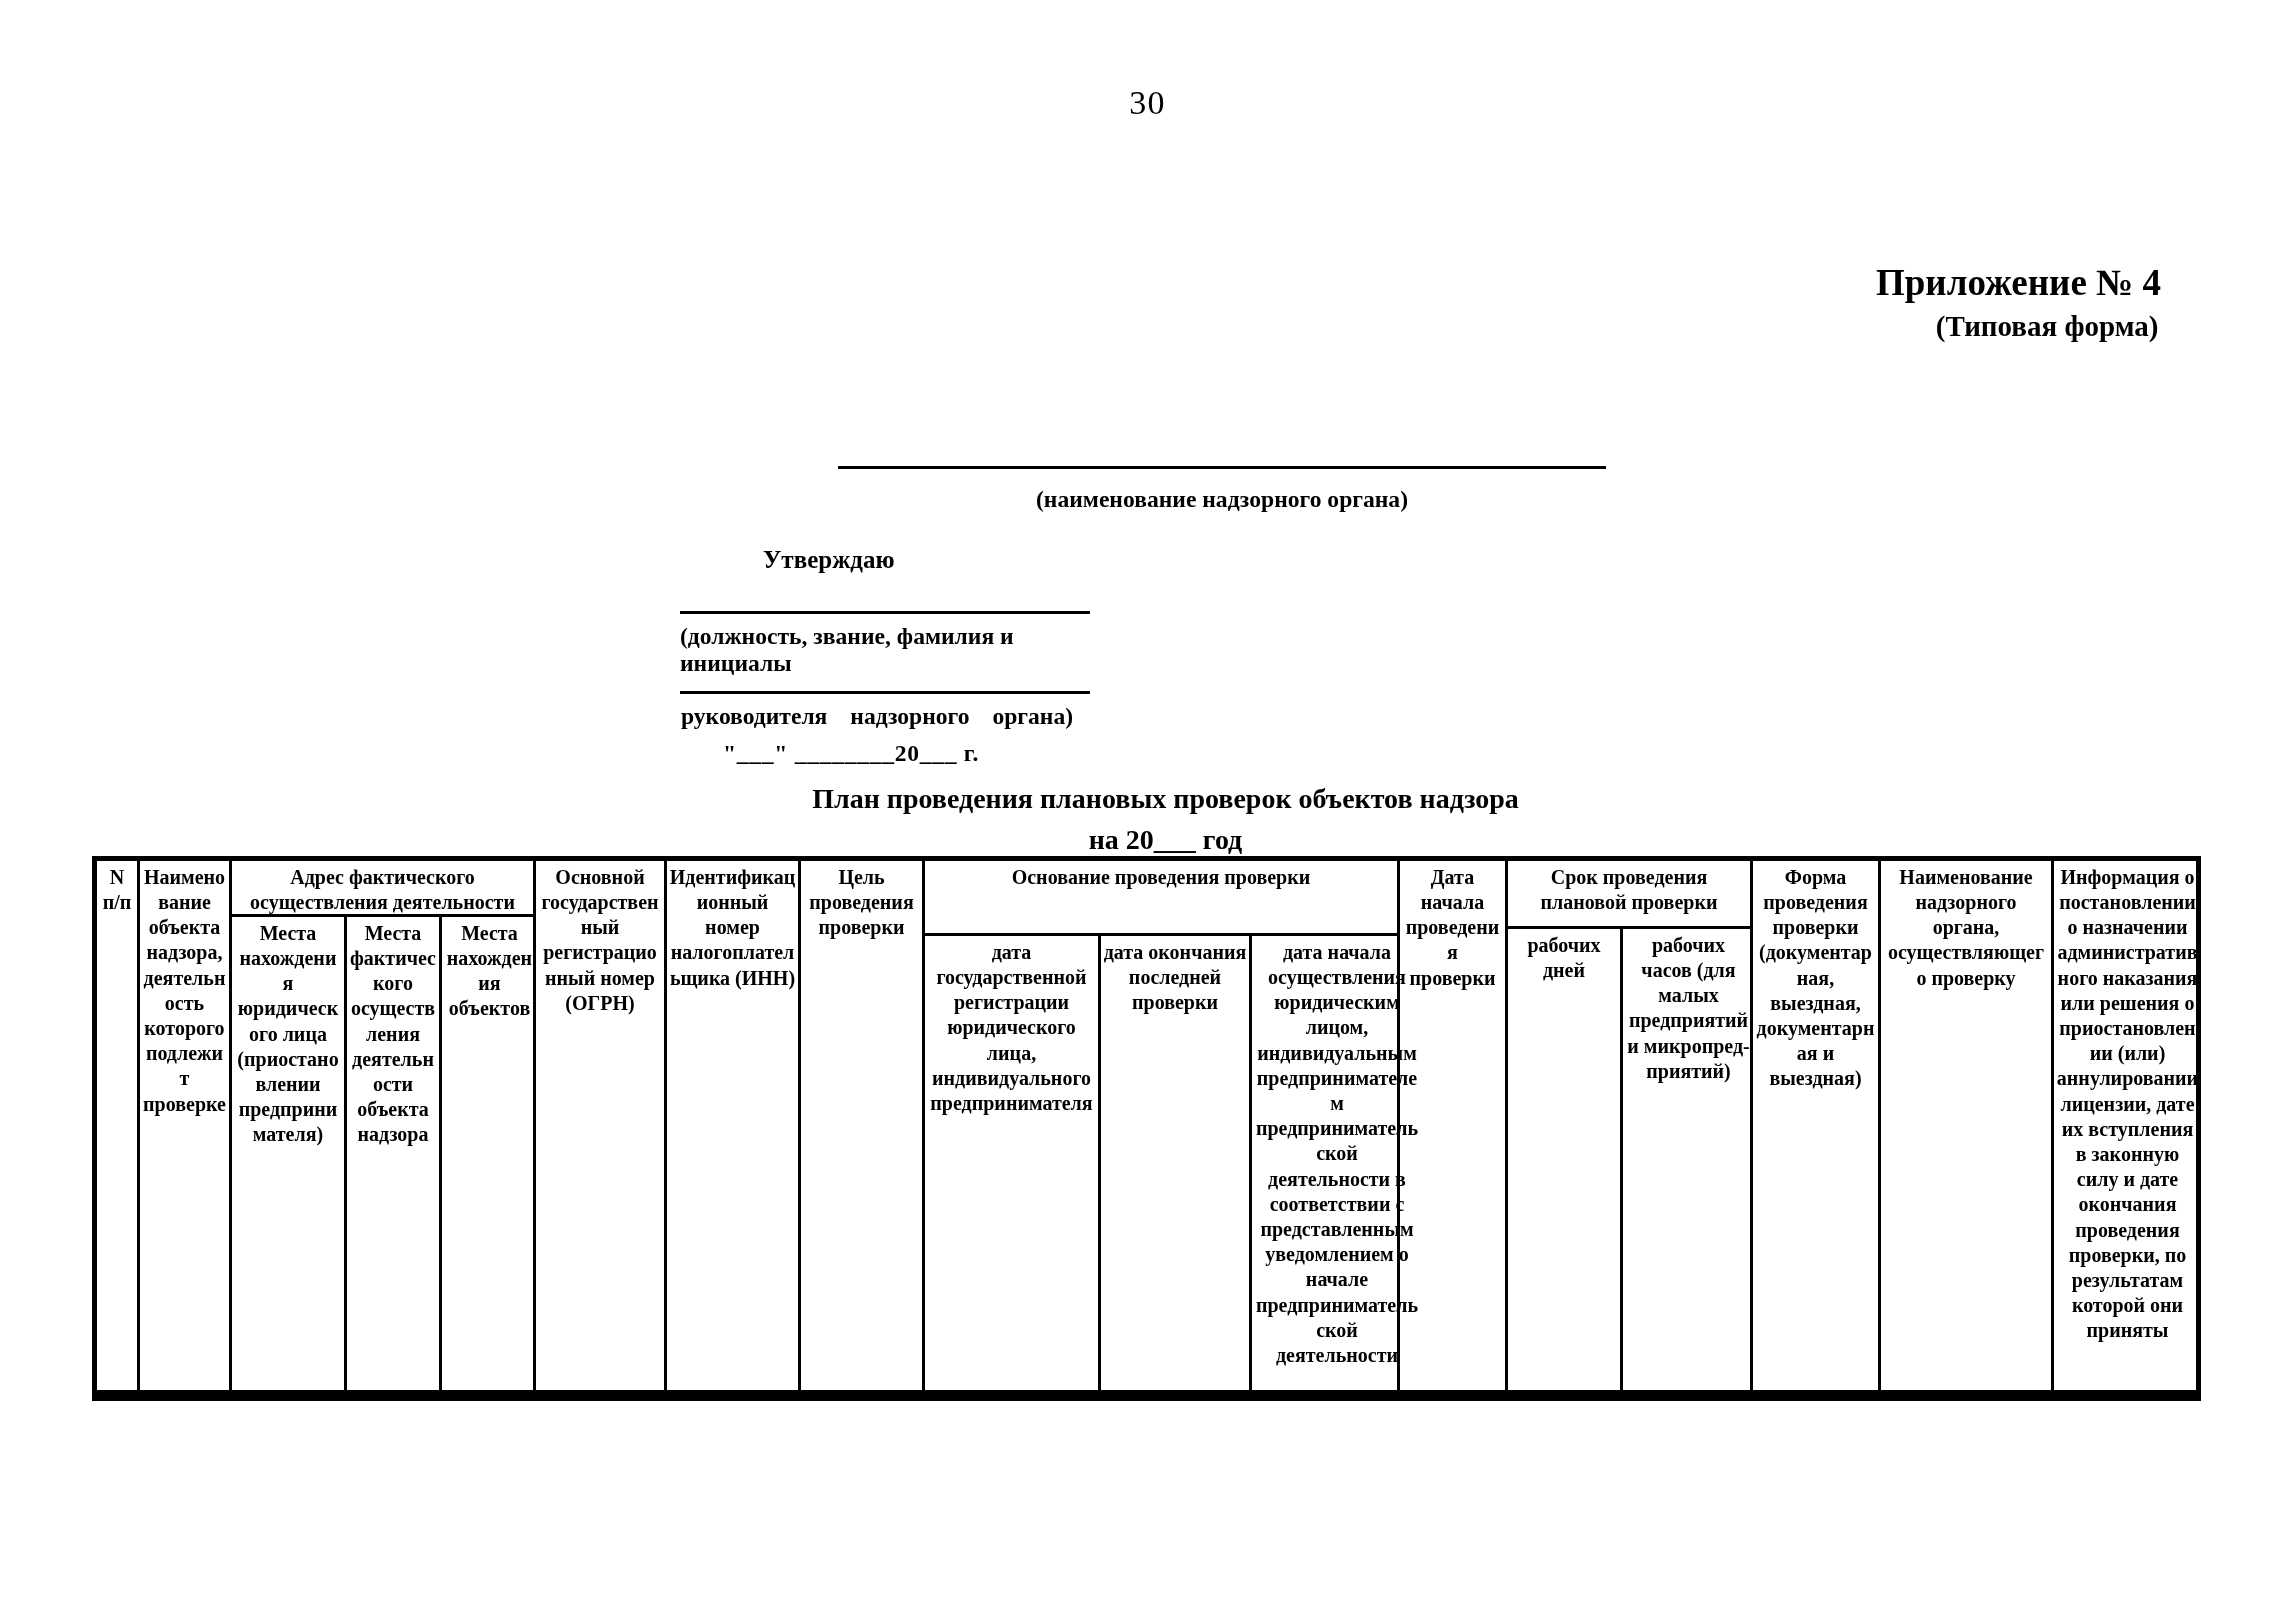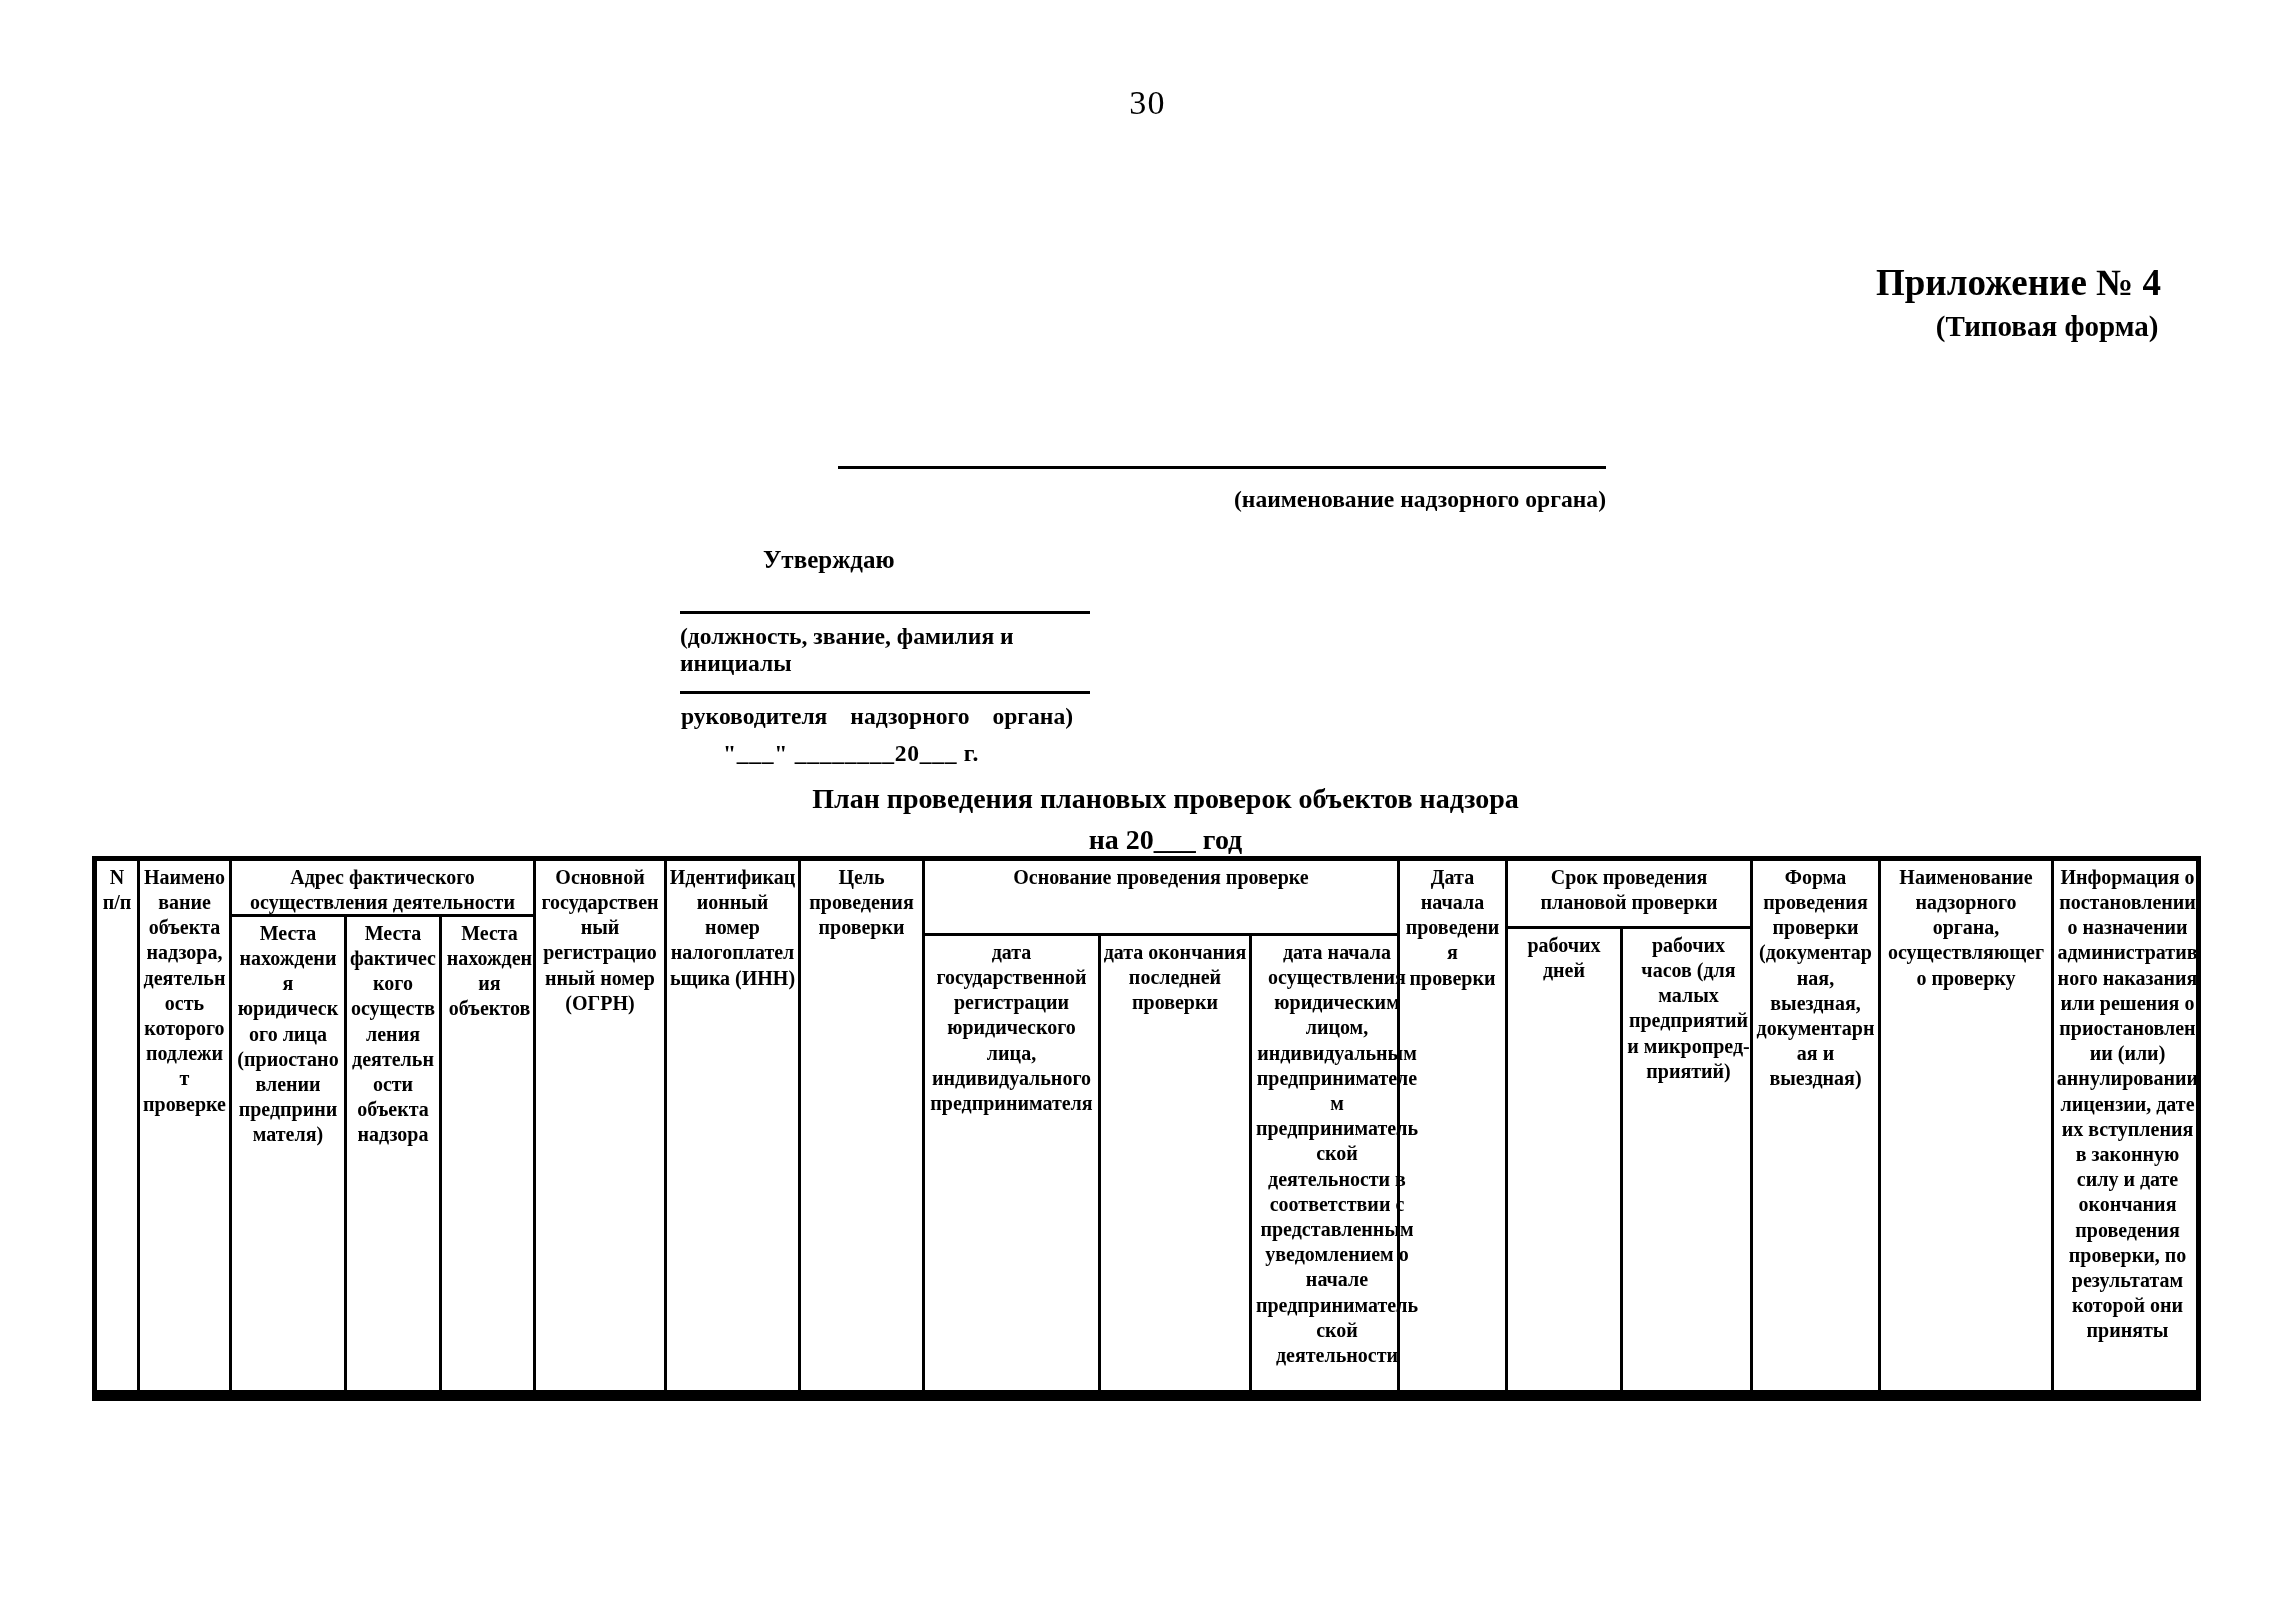--- a/index.html
+++ b/index.html
@@ -11,21 +11,21 @@
   .abs{position:absolute;}
 
   #page-number{top:84px;left:0;width:100%;text-align:center;font-size:34px;letter-spacing:1.3px;}
 
   #appendix{top:261px;right:134px;text-align:right;}
   #appendix .ap-title{font-size:37px;font-weight:bold;line-height:1.2;}
   #appendix .ap-subtitle{font-size:29px;font-weight:bold;line-height:1.2;margin-top:3.9px;padding-right:2.6px;}
 
   .fill-line{border-bottom:3.3px solid #000;}
   #org-underline{left:838px;top:466px;width:768px;}
-  #org-caption{left:838px;top:486px;width:768px;text-align:right;font-size:23.6px;font-weight:bold;}
+  #org-caption{left:838px;top:486px;width:768px;text-align:center;font-size:23.6px;font-weight:bold;}
 
   #approve-word{left:763px;top:546px;font-size:25px;font-weight:bold;}
   #approve-line1{left:680px;top:611px;width:410px;}
   #approve-caption1{left:680px;top:623px;width:445px;font-size:23.6px;font-weight:bold;}
   #approve-line2{left:680px;top:691px;width:410px;}
   #approve-caption2{left:681px;top:703px;width:419px;font-size:23.6px;font-weight:bold;word-spacing:17px;}
   #approve-dateline{left:723px;top:740px;font-size:23.6px;font-weight:bold;letter-spacing:0.7px;}
 
   #plan-title{left:812px;top:779px;width:707px;text-align:center;font-size:28px;font-weight:bold;line-height:1.45;}
 
@@ -87,21 +87,21 @@
     </div>
   </div>
 
   <div class="tcol hcell" style="width:131px">Основной государственный регистрационный номер (ОГРН)</div>
 
   <div class="tcol hcell" style="width:134px">Идентификационный номер налогоплательщика (ИНН)</div>
 
   <div class="tcol hcell" style="width:124px">Цель проведения проверки</div>
 
   <div class="tgroup" style="width:475px">
-    <div class="gtitle hcell" style="height:75px">Основание проведения проверке</div>
+    <div class="gtitle hcell" style="height:75px">Основание проведения проверки</div>
     <div class="subrow">
       <div class="tcol hcell" style="width:176px">дата государственной регистрации юридического лица, индивидуального предпринимателя</div>
       <div class="tcol hcell" style="width:151px">дата окончания последней проверки</div>
       <div class="tcol hcell last" style="width:170px">дата начала осуществления юридическим лицом, индивидуальным предпринимателем предпринимательской деятельности в соответствии с представленным уведомлением о начале предпринимательской деятельности</div>
     </div>
   </div>
 
   <div class="tcol hcell" style="width:108px">Дата начала проведения проверки</div>
 
   <div class="tgroup" style="width:245px">

